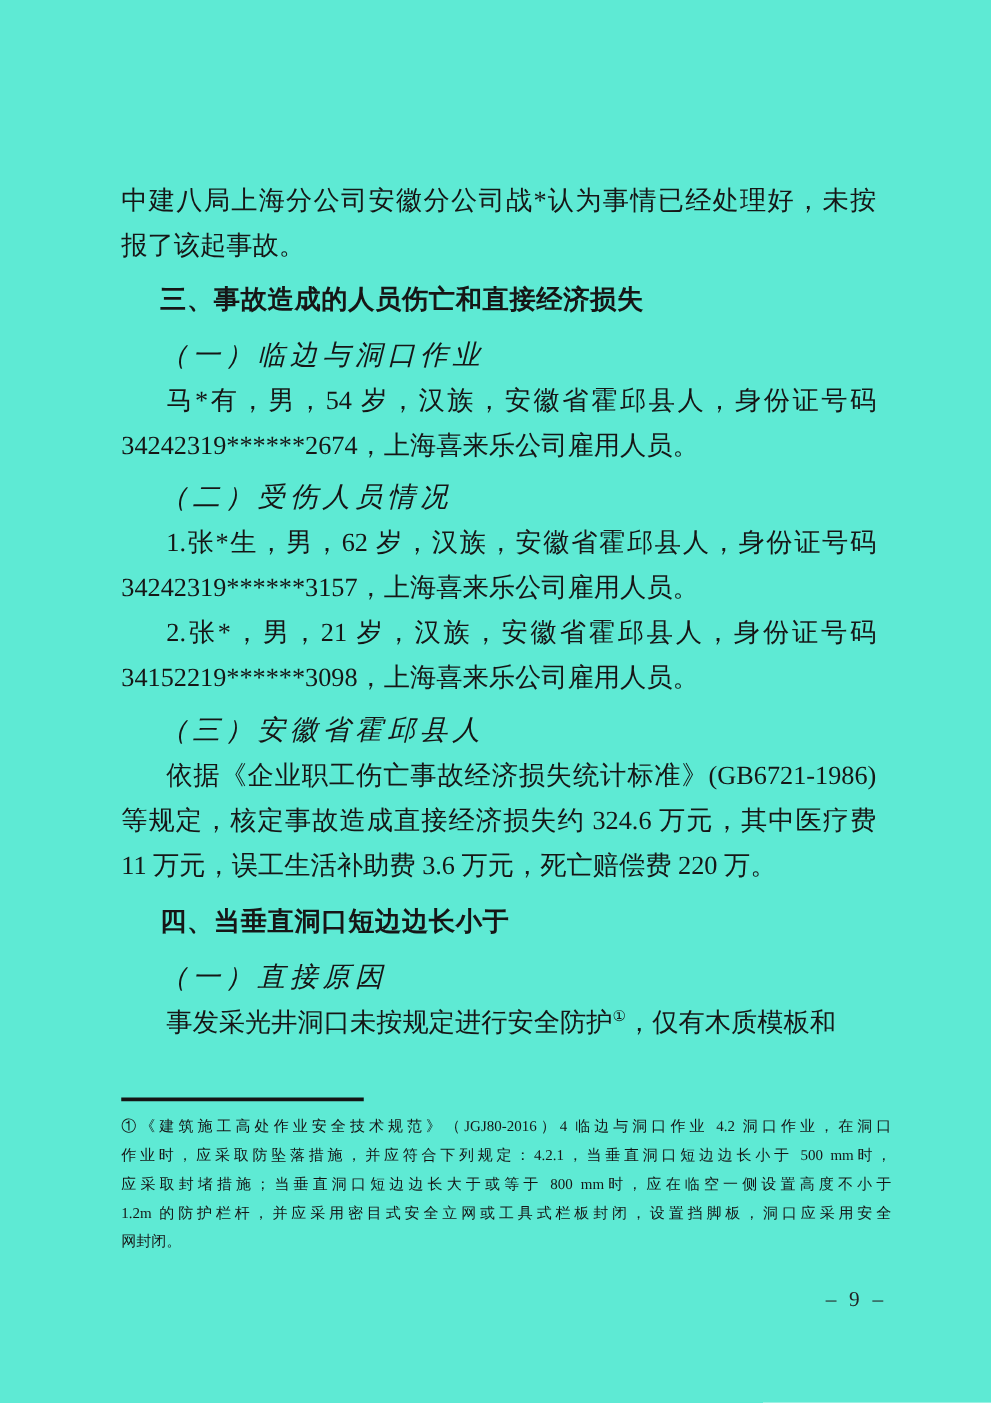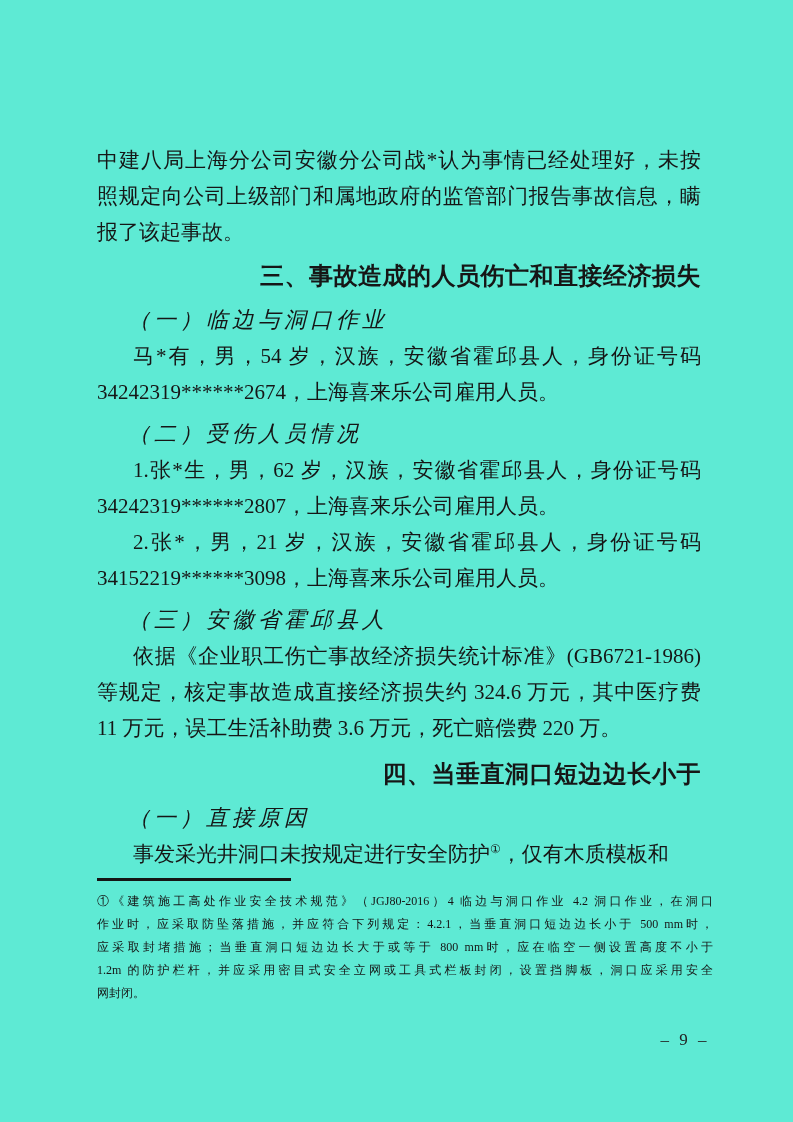--- a/index.html
+++ b/index.html
@@ -29,24 +29,23 @@
   }
   
   .j{
     text-align:justify;
     text-align-last:justify;
   }
   .ind{ text-indent:36px; }
   .hd{
     font-family:"Liberation Sans","DejaVu Sans",sans-serif;
     font-weight:700;
-    font-size:24px;
+    font-size:21px;
     text-indent:31px;
     letter-spacing:0.5px;
-    text-align:right;
   }
   .kai{
     font-style:italic;
     font-size:22px;
     text-indent:31px;
     letter-spacing:4px;
   }
   .sp6{margin-top:6px;}
   .sp8{margin-top:8px;}
   .sp10{margin-top:10px;}
@@ -84,29 +83,28 @@
     color:#222;
   }
 </style>
 </head>
 <body>
 
 <div class="page">
 
   <div class="content">
     <div class="ln j">中建八局上海分公司安徽分公司战*认为事情已经处理好，未按</div>
-    <div class="ln j">照规定向公司上级部门和属地政府的监管部门报告事故信息，瞒</div>
     <div class="ln">报了该起事故。</div>
     <div class="ln hd sp8">三、事故造成的人员伤亡和直接经济损失</div>
     <div class="ln kai sp8">（一）临边与洞口作业</div>
     <div class="ln ind j">马*有，男，54 岁，汉族，安徽省霍邱县人，身份证号码</div>
     <div class="ln">34242319******2674，上海喜来乐公司雇用人员。</div>
     <div class="ln kai sp6">（二）受伤人员情况</div>
     <div class="ln ind j">1.张*生，男，62 岁，汉族，安徽省霍邱县人，身份证号码</div>
-    <div class="ln">34242319******2807，上海喜来乐公司雇用人员。</div>
+    <div class="ln">34242319******3157，上海喜来乐公司雇用人员。</div>
     <div class="ln ind j">2.张*，男，21 岁，汉族，安徽省霍邱县人，身份证号码</div>
     <div class="ln">34152219******3098，上海喜来乐公司雇用人员。</div>
     <div class="ln kai sp6">（三）安徽省霍邱县人</div>
     <div class="ln ind j">依据《企业职工伤亡事故经济损失统计标准》(GB6721-1986)</div>
     <div class="ln j">等规定，核定事故造成直接经济损失约 324.6 万元，其中医疗费</div>
     <div class="ln">11 万元，误工生活补助费 3.6 万元，死亡赔偿费 220 万。</div>
     <div class="ln hd sp10">四、当垂直洞口短边边长小于</div>
     <div class="ln kai sp8">（一）直接原因</div>
     <div class="ln ind">
       <span>事发采光井洞口未按规定进行安全防护</span><span class="supmark">①</span><span>，仅有木质模板和</span>

